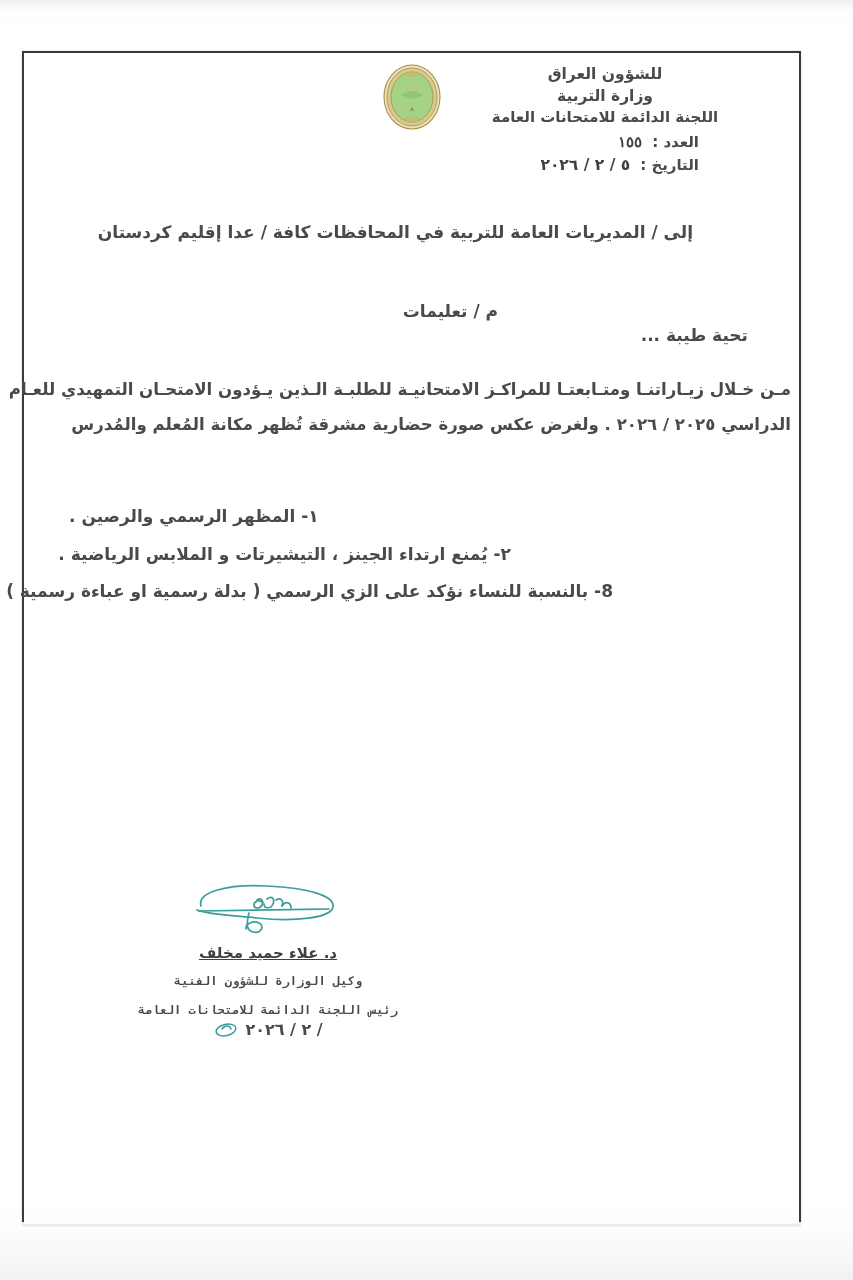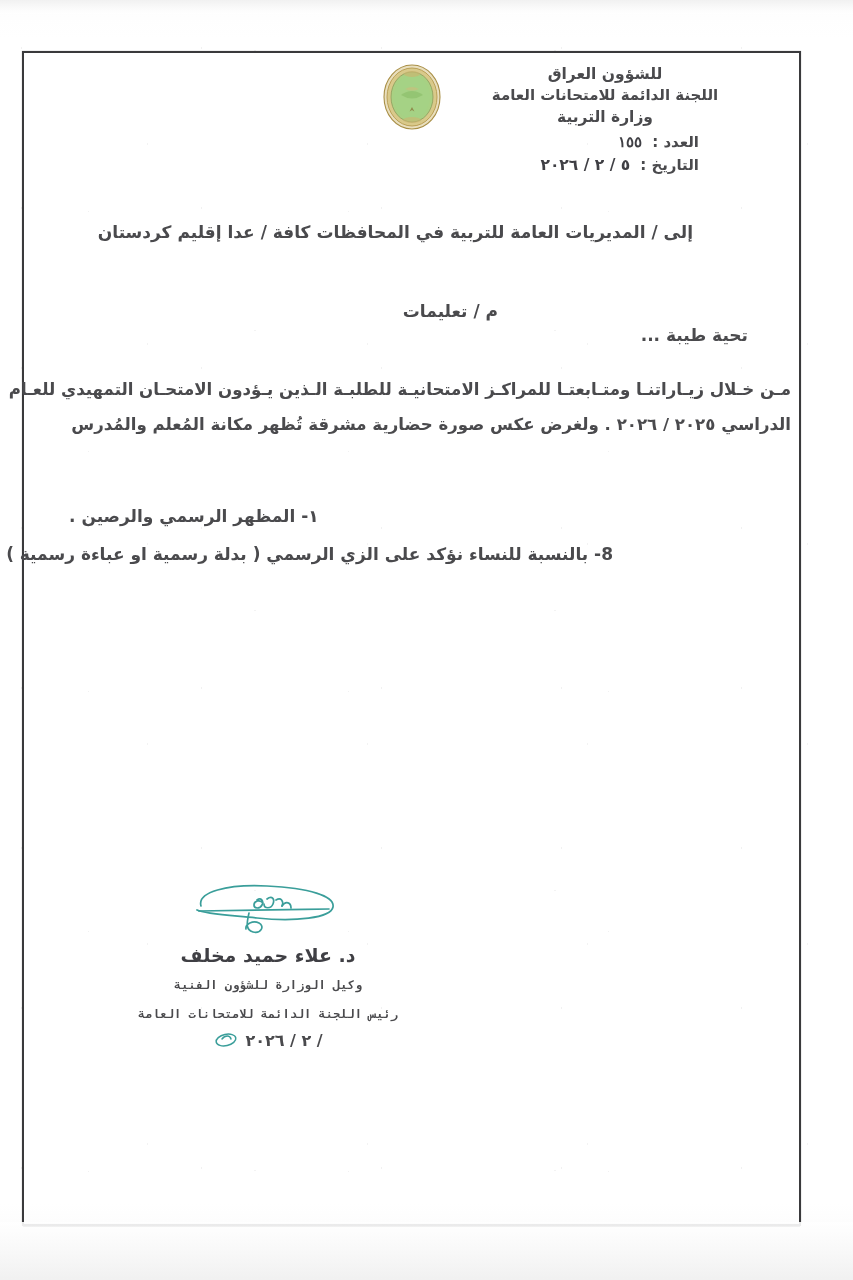--- a/index.html
+++ b/index.html
@@ -190,38 +190,39 @@
   }
   #signature-mark {
     width: 170px;
     height: 62px;
     margin: 0 auto 2px auto;
     display: block;
   }
   #signature-mark svg { display: block; width: 100%; height: 100%; }
 
   #signatory-name {
-    font-size: 19px;
+    font-size: 15px;
     color: #3f3f44;
     letter-spacing: .4px;
     margin-top: 2px;
+    text-decoration: underline;
   }
   .sig-title {
     display: block;
     font-size: 12px;
     color: #4a4a4d;
     line-height: 1.52;
     margin-top: 11px;
     font-family: Liberation Mono, monospace;
   }
 
   #sign-date-row {
-    margin-top: 7px;
+    margin-top: 0;
     display: flex;
-    align-items: flex-start;
+    align-items: center;
     justify-content: center;
     gap: 6px;
     font-size: 16px;
     color: #3f3f44;
     letter-spacing: 1px;
   }
   #sign-date-row .day-mark {
     display: inline-block;
     width: 26px;
     height: 17px;
@@ -245,22 +246,22 @@
 </style>
 </head>
 <body>
 
 <div id="scan-page">
 
   <div id="doc-frame"></div>
 
   <div id="letterhead">
     <span class="ar lh-line">للشؤون العراق</span>
+    <span class="ar lh-line">وزارة التربية</span>
     <span class="ar lh-line wide">اللجنة الدائمة للامتحانات العامة</span>
-    <span class="ar lh-line">وزارة التربية</span>
 
     <div id="meta-block">
       <div class="meta-row">
         <span class="ar meta-label">العدد :</span>
         <span class="ar meta-value handwritten">١٥٥</span>
       </div>
       <div class="meta-row">
         <span class="ar meta-label">التاريخ :</span>
         <span class="ar meta-value">٥ / ٢ / ٢٠٢٦</span>
       </div>
@@ -287,20 +288,21 @@
 
   <div class="ar" id="greeting">تحية طيبة ...</div>
 
   <div class="ar" id="body-para">
     <span class="p-line l1">مـن خـلال زيـاراتنـا ومتـابعتـا للمراكـز الامتحانيـة للطلبـة الـذين يـؤدون الامتحـان التمهيدي للعـام</span>
     <span class="p-line">الدراسي ٢٠٢٥ / ٢٠٢٦ . ولغرض عكس صورة حضارية مشرقة تُظهر مكانة المُعلم والمُدرس</span>
   </div>
 
   <div id="clauses">
     <span class="ar clause c1">١- المظهر الرسمي والرصين .</span>
+    <span class="ar clause c2">٢- يُمنع ارتداء الجينز ، التيشيرتات و الملابس الرياضية .</span>
     <span class="ar clause c3">8- بالنسبة للنساء نؤكد على الزي الرسمي ( بدلة رسمية او عباءة رسمية ) .</span>
   </div>
 
   <div id="signature-block">
 
     <div id="signature-mark">
       <svg viewBox="0 0 170 62" xmlns="http://www.w3.org/2000/svg">
         <g fill="none" stroke="#3a9e9a" stroke-width="1.7" stroke-linecap="round" stroke-linejoin="round">
           <path d="M18 26 C14 12, 44 4, 84 6 C126 8, 152 16, 150 27 C148 38, 112 42, 74 38 C44 35, 22 34, 14 30"></path>
           <path d="M16 31 C40 31, 96 30, 146 29"></path>

